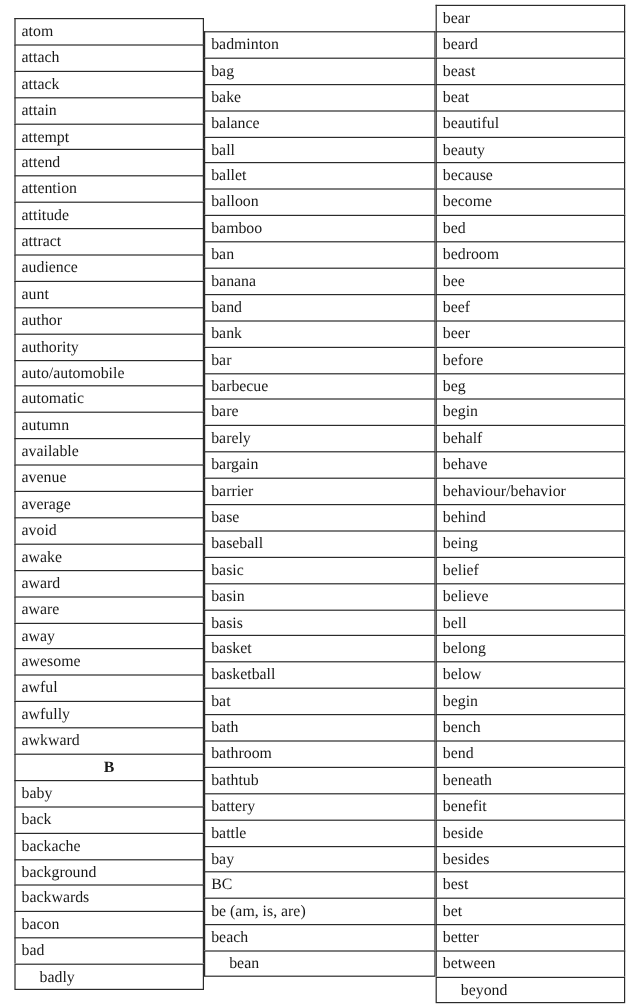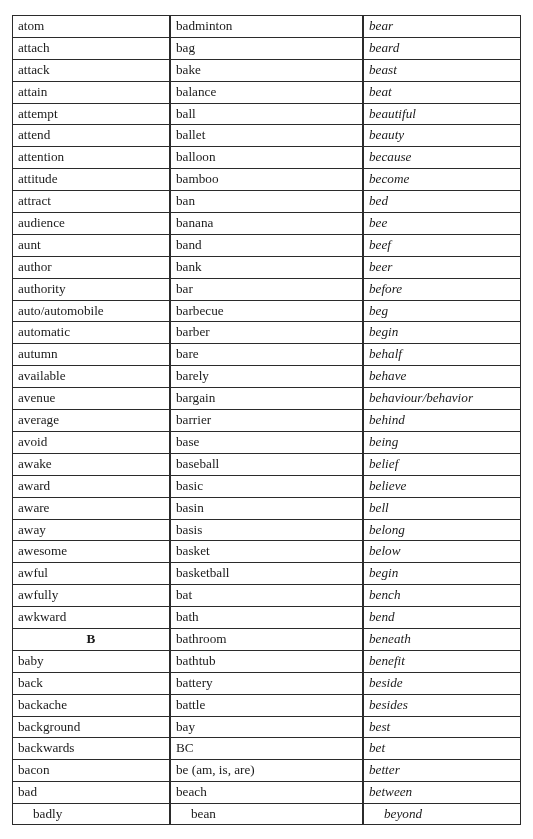--- a/index.html
+++ b/index.html
@@ -28,21 +28,21 @@
   }
 
   .word-column {
     box-sizing: border-box;
     display: flex;
     flex-direction: column;
   }
 
   .word-column.col-1 { width: 158px; }
   .word-column.col-2 { width: 193px; }
-  .word-column.col-3 { width: 158px; font-style: italic; }
+  .word-column.col-3 { width: 158px; }
 
   .word-cell {
     box-sizing: border-box;
     border: 1px solid #2b2b2b;
     border-bottom-width: 0;
     height: 21.9px;
     line-height: 19.6px;
     padding: 0 0 0 5px;
     font-size: 13.2px;
     white-space: nowrap;
@@ -114,21 +114,20 @@
       <div class="word-cell">ball</div>
       <div class="word-cell">ballet</div>
       <div class="word-cell">balloon</div>
       <div class="word-cell">bamboo</div>
       <div class="word-cell">ban</div>
       <div class="word-cell">banana</div>
       <div class="word-cell">band</div>
       <div class="word-cell">bank</div>
       <div class="word-cell">bar</div>
       <div class="word-cell">barbecue</div>
-      <div class="word-cell">barber</div>
       <div class="word-cell">bare</div>
       <div class="word-cell">barely</div>
       <div class="word-cell">bargain</div>
       <div class="word-cell">barrier</div>
       <div class="word-cell">base</div>
       <div class="word-cell">baseball</div>
       <div class="word-cell">basic</div>
       <div class="word-cell">basin</div>
       <div class="word-cell">basis</div>
       <div class="word-cell">basket</div>
@@ -148,20 +147,21 @@
   <div class="word-column col-3">
       <div class="word-cell">bear</div>
       <div class="word-cell">beard</div>
       <div class="word-cell">beast</div>
       <div class="word-cell">beat</div>
       <div class="word-cell">beautiful</div>
       <div class="word-cell">beauty</div>
       <div class="word-cell">because</div>
       <div class="word-cell">become</div>
       <div class="word-cell">bed</div>
+      <div class="word-cell">bedroom</div>
       <div class="word-cell">bee</div>
       <div class="word-cell">beef</div>
       <div class="word-cell">beer</div>
       <div class="word-cell">before</div>
       <div class="word-cell">beg</div>
       <div class="word-cell">begin</div>
       <div class="word-cell">behalf</div>
       <div class="word-cell">behave</div>
       <div class="word-cell">behaviour/behavior</div>
       <div class="word-cell">behind</div>

